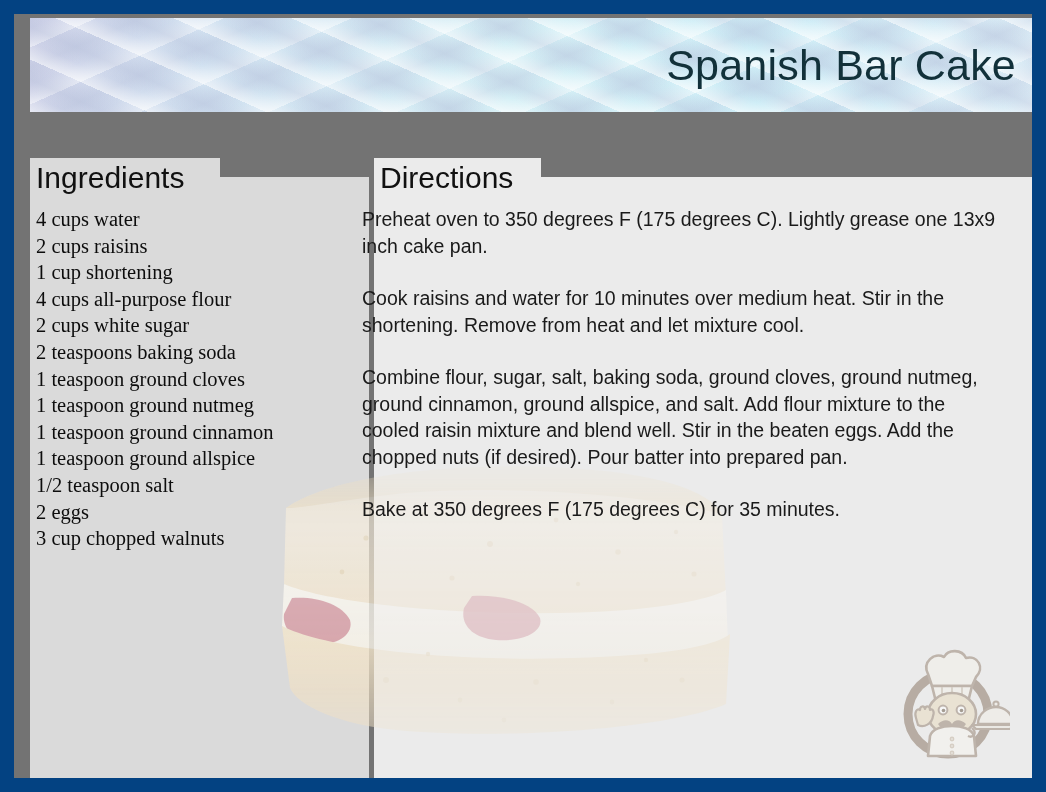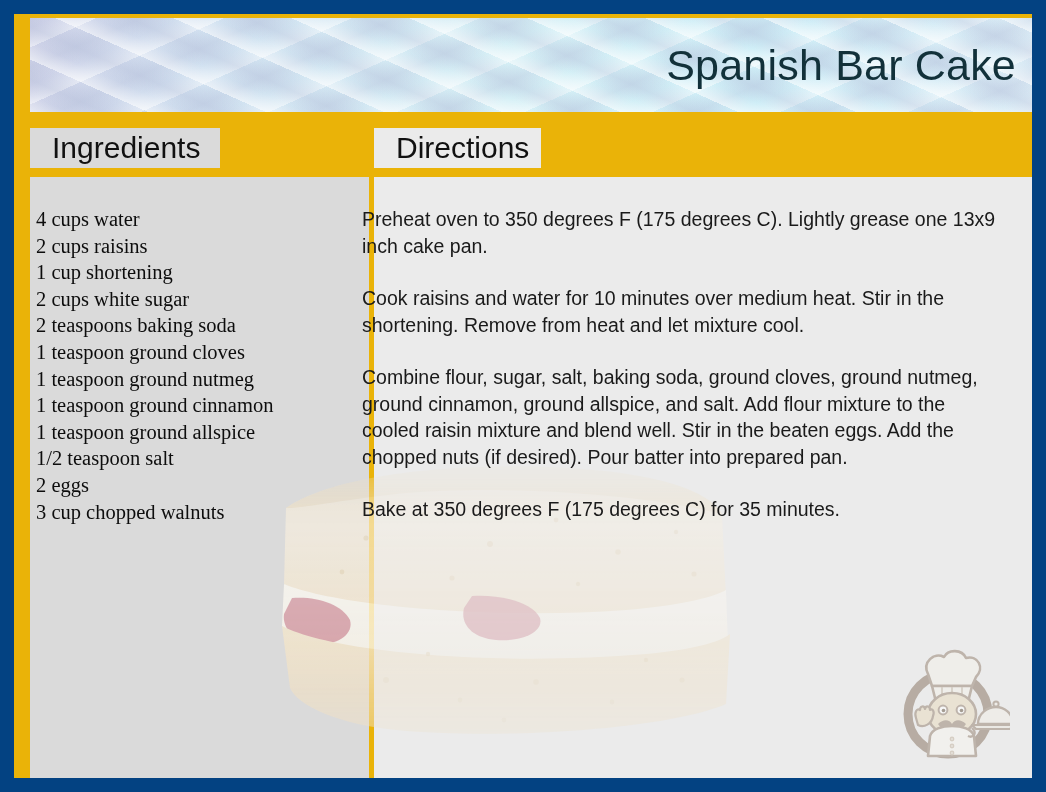--- a/index.html
+++ b/index.html
@@ -8,21 +8,21 @@
     background: #ffffff;
   }
   body {
     font-family: "Liberation Sans", sans-serif;
   }
 
   #card {
     position: relative;
     width: 1046px;
     height: 792px;
-    background: #eab308;
+    background: #737373;
     box-sizing: border-box;
     border: 14px solid #034282;
     overflow: hidden;
   }
 
   
   #banner {
     position: absolute;
     left: 16px;
     top: 4px;
@@ -68,25 +68,25 @@
     left: 360px;
     top: 163px;
     width: 662px;
     bottom: 0px;
     background: #ebebeb;
   }
 
   
   .section-tab {
     position: absolute;
-    top: 114px;
+    top: 144px;
     height: 40px;
     display: flex;
     align-items: center;
-    padding-left: 22px;
+    padding-left: 6px;
     box-sizing: border-box;
     font-size: 30px;
     color: #111111;
     white-space: nowrap;
   }
   #tab-ingredients {
     left: 16px;
     width: 190px;
     background: #dadada;
   }
@@ -241,20 +241,21 @@
   </div>
   <div id="cake-wash"></div>
 
   <div class="section-tab" id="tab-ingredients">Ingredients</div>
   <div class="section-tab" id="tab-directions">Directions</div>
 
   <div id="ingredients-list">
     <div class="item">4 cups water</div>
     <div class="item">2 cups raisins</div>
     <div class="item">1 cup shortening</div>
+    <div class="item">4 cups all-purpose flour</div>
     <div class="item">2 cups white sugar</div>
     <div class="item">2 teaspoons baking soda</div>
     <div class="item">1 teaspoon ground cloves</div>
     <div class="item">1 teaspoon ground nutmeg</div>
     <div class="item">1 teaspoon ground cinnamon</div>
     <div class="item">1 teaspoon ground allspice</div>
     <div class="item">1/2 teaspoon salt</div>
     <div class="item">2 eggs</div>
     <div class="item">3 cup chopped walnuts</div>
   </div>

